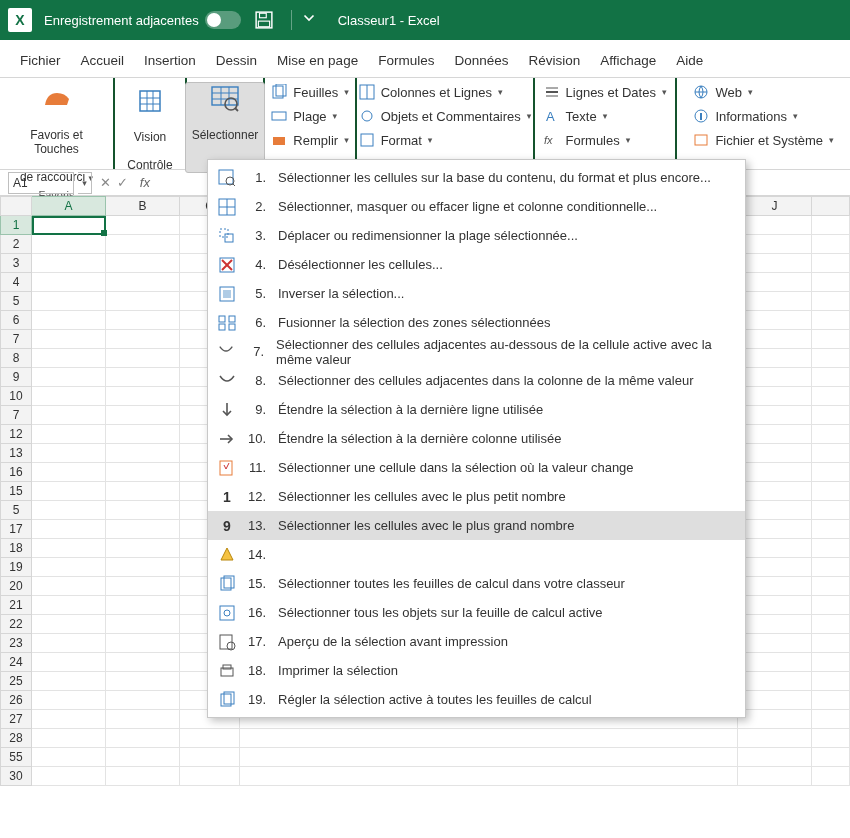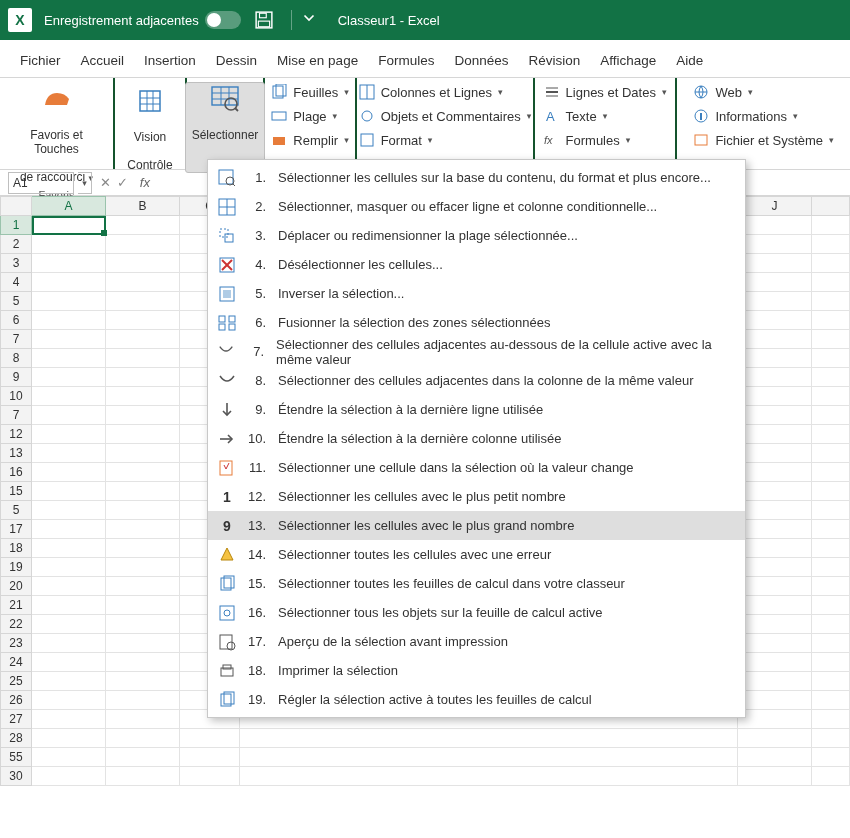--- a/index.html
+++ b/index.html
@@ -681,21 +681,20 @@
       <span class="mnum">13.</span>
       <span class="mtext">Sélectionner les cellules avec le plus grand nombre</span>
     </div>
     <div class="mitem">
       <span class="micon">
         <svg viewBox="0 0 18 18">
           <path d="M9 2 L3 14 L15 14 Z" fill="#f5c242" stroke="#b8860b"></path>
         </svg>
       </span>
       <span class="mnum">14.</span>
-      <span class="mtext">Sélectionner toutes les cellules avec une erreur</span>
     </div>
     <div class="mitem">
       <span class="micon">
         <svg viewBox="0 0 18 18">
           <rect x="3" y="3" width="10" height="12" fill="none" stroke="#3a7fbf"></rect>
           <rect x="6" y="1" width="10" height="12" fill="none" stroke="#3a7fbf"></rect>
         </svg>
       </span>
       <span class="mnum">15.</span>
       <span class="mtext">Sélectionner toutes les feuilles de calcul dans votre classeur</span>

